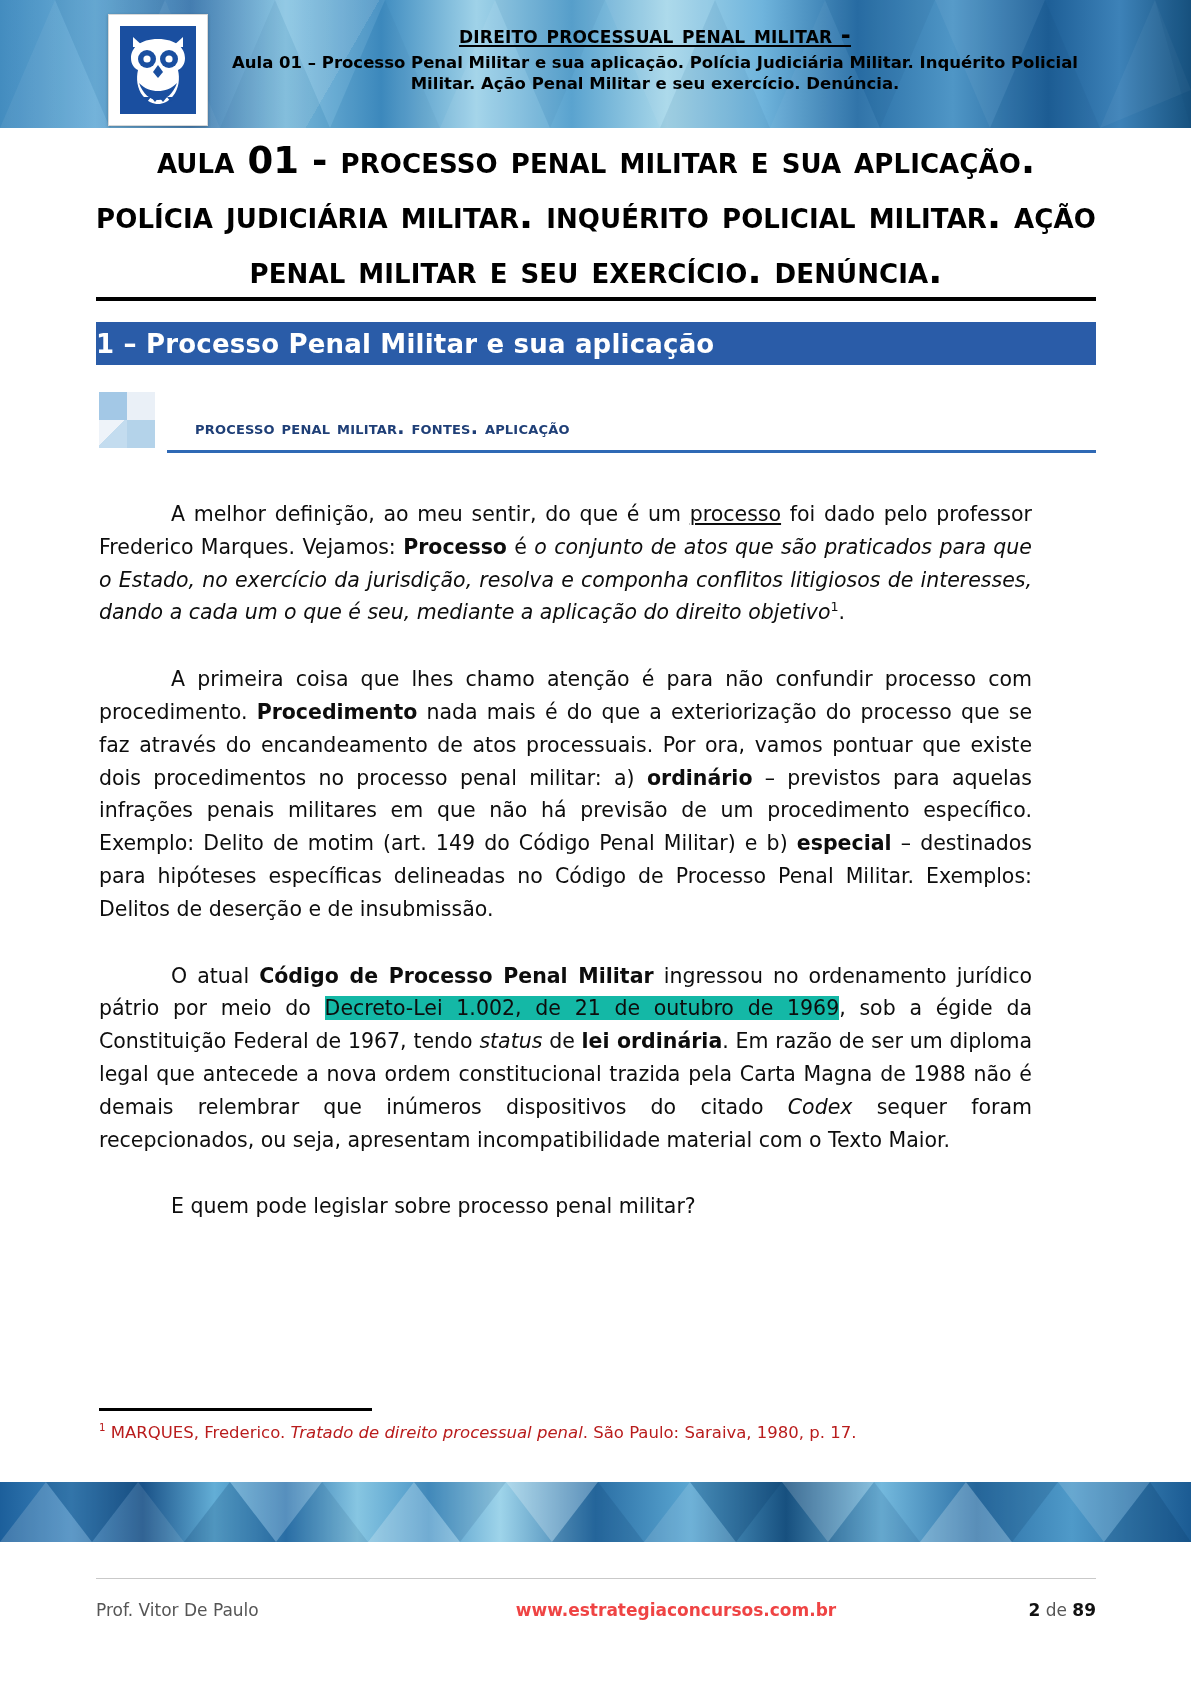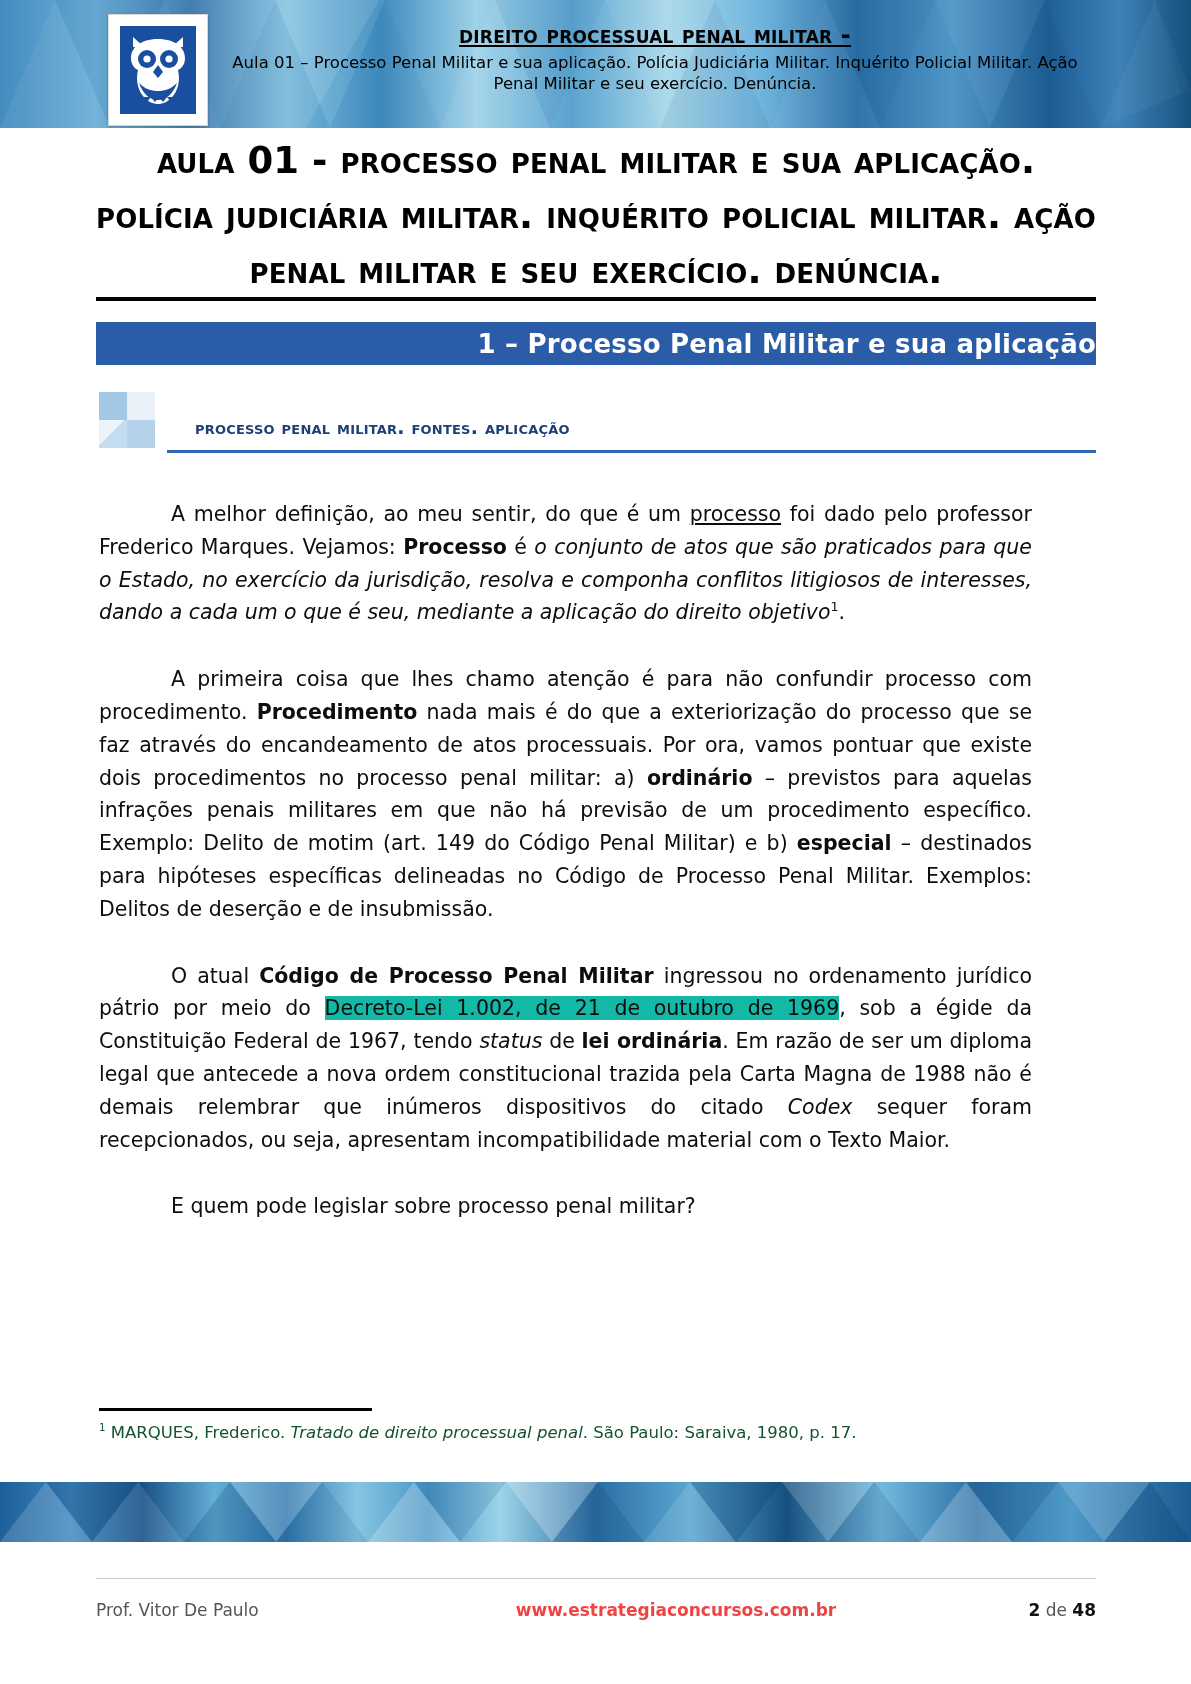--- a/index.html
+++ b/index.html
@@ -34,41 +34,41 @@
     text-align:center;color:#000;
   }
   .hdr-title{
     font-family:"DejaVu Sans", sans-serif;
     font-weight:bold;font-size:24px;letter-spacing:.2px;
     font-variant:small-caps;text-transform:lowercase;
     text-decoration:underline;line-height:1.12;
   }
   .hdr-sub{
     font-family:"DejaVu Sans", sans-serif;
-    font-weight:normal;font-size:16.5px;line-height:1.28;margin-top:3px;
+    font-weight:bold;font-size:16.5px;line-height:1.28;margin-top:3px;
   }
 
   
   .doc-title{
     position:absolute;left:96px;top:134px;width:1000px;
     text-align:center;
     font-family:"DejaVu Sans", sans-serif;
     font-weight:bold;font-size:37px;line-height:1.48;
     letter-spacing:.1px;
     font-variant:small-caps;text-transform:lowercase;
   }
   .rule-thick{
     position:absolute;left:96px;top:297px;width:1000px;height:4px;background:#000;
   }
 
   
   .section-banner{
     position:absolute;left:96px;top:322px;width:1000px;height:43px;
     background:#2a5ca8;
-    display:flex;align-items:center;justify-content:flex-end;
+    display:flex;align-items:center;justify-content:flex-start;
   }
   .section-banner span{
     color:#fff;font-family:"DejaVu Sans", sans-serif;
     font-weight:bold;font-size:26px;letter-spacing:.2px;
   }
 
   
   .subsec{position:absolute;left:99px;top:392px;width:997px;}
   .subsec-deco{
     position:absolute;left:0;top:0;width:56px;height:56px;
@@ -108,21 +108,21 @@
   .i{font-style:italic;}
   .u{text-decoration:underline;}
   .hl{background:#14b8a6;}
   sup{font-size:.62em;vertical-align:super;}
 
   
   .fn-rule{position:absolute;left:99px;top:1408px;width:273px;height:3px;background:#000;}
   .footnote{
     position:absolute;left:99px;top:1420px;width:950px;
     font-family:"DejaVu Sans", sans-serif;
-    font-size:16.5px;line-height:1.5;color:#14532d;
+    font-size:16.5px;line-height:1.5;color:#b91c1c;
   }
 
   
   .footer-band{
     position:absolute;left:0;top:1482px;width:1191px;height:60px;
     background:
       linear-gradient(90deg,#1c5f9b 0%,#3f86bd 6%,#1a5288 12%,#63aed6 18%,#2d74ad 24%,
                        #87c6e2 30%,#4a95c6 36%,#9ed4ea 42%,#2a6ea4 50%,#5ba7d2 58%,
                        #17507f 66%,#74b9dd 74%,#2b6fa5 82%,#4f9ac9 90%,#1b5b93 100%);
   }
@@ -246,14 +246,14 @@
       <polygon points="1104,60 1150,0 1191,60" fill="#0d3f6e" opacity="0.26"></polygon>
     </g>
   </svg>
 </div>
 
 <div class="footer-white"></div>
 <div class="footer-sep"></div>
 <div class="footer-row">
   <div class="f-left">Prof. Vitor De Paulo</div>
   <div class="f-mid">www.estrategiaconcursos.com.br</div>
-  <div class="f-right"><span class="pg">2</span><span> de </span><span class="pg">48</span></div>
+  <div class="f-right"><span class="pg">2</span><span> de </span><span class="pg">89</span></div>
 </div>
 
 </body></html>

